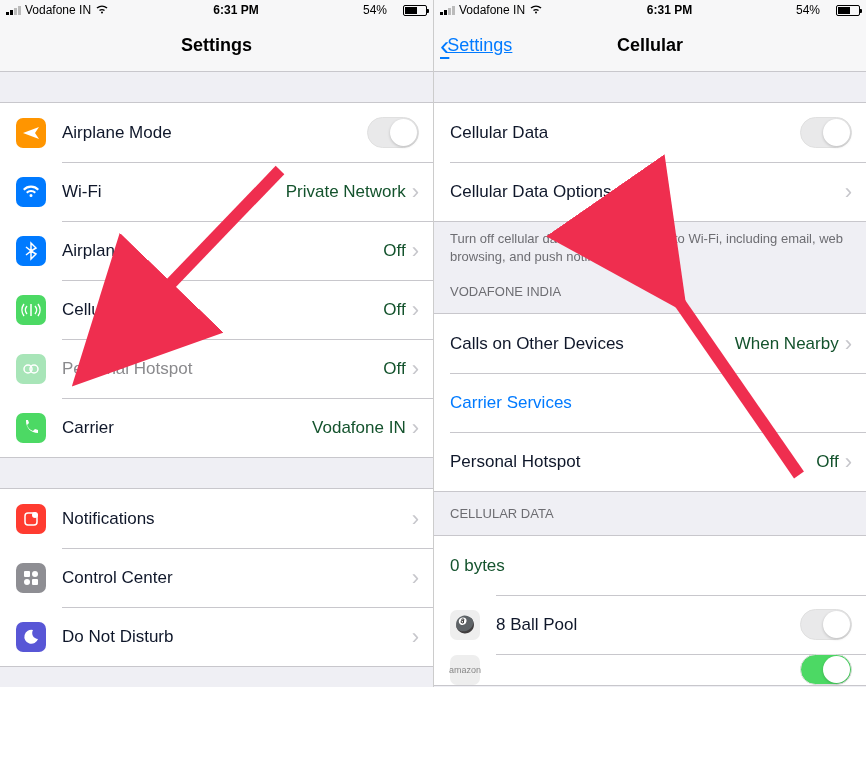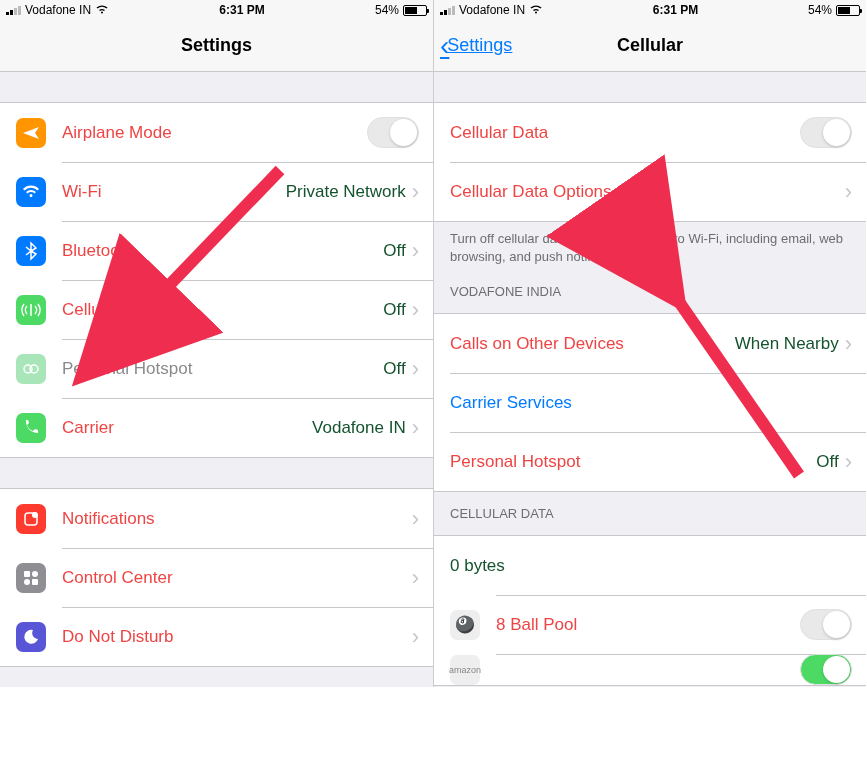--- a/index.html
+++ b/index.html
@@ -1,32 +1,32 @@
 <!DOCTYPE html>
 <html><head>
 <meta charset="utf-8">
 <style>
 *{box-sizing:border-box;margin:0;padding:0;font-family:-apple-system,Helvetica,Arial,sans-serif}
 body{background:#fff;width:867px;height:775px;display:flex}
 .screen{width:433px;height:687px;background:#efeff4;position:relative;overflow:hidden}
 .screen+.screen{border-left:1px solid #ccc}
 .statusbar{height:20px;background:#f7f7f8;display:flex;align-items:center;justify-content:space-between;padding:0 6px;font-size:12px}
 .sb-left,.sb-right{display:flex;align-items:center;gap:4px}
-.sb-right{gap:2px}
+.sb-right{gap:14px}
 .navbar{height:52px;background:#f7f7f8;border-bottom:1px solid #c8c7cc;display:flex;align-items:center;position:relative}
 .nav-title{position:absolute;left:0;right:0;text-align:center;font-size:18px;font-weight:600}
 .nav-back{color:#007aff;text-decoration:underline;font-size:18px;padding-left:6px;display:flex;align-items:center}
 .group{background:#fff;border-top:1px solid #c8c7cc;border-bottom:1px solid #c8c7cc}
 .group.mt{margin-top:30px}
 .row{min-height:59px;display:flex;align-items:center;padding:0 14px 0 16px;position:relative}
 .row+.row::before{content:"";position:absolute;top:0;left:62px;right:0;height:1px;background:#c8c7cc}
 .row.noicon+.row.noicon::before{left:16px}
 .icon{width:30px;height:30px;border-radius:7px;margin-right:16px;display:flex;align-items:center;justify-content:center;flex-shrink:0}
 .icon svg{width:20px;height:20px}
-.label{font-size:17px;color:#ef4444;flex:1}
+.label{font-size:17px;color:#0f172a;flex:1}
 .label.dim{color:#8a8a8d}
 .label.link{color:#007aff}
 .value{font-size:17px;color:#14532d;margin-right:6px}
 .chev{color:#c7c7cc;font-size:22px;font-weight:300}
 .toggle{width:52px;height:31px;background:#e9e9ea;border-radius:16px;position:relative;border:1px solid #e0e0e0}
 .toggle::after{content:"";position:absolute;width:27px;height:27px;background:#fff;border-radius:50%;top:1px;left:1px;box-shadow:0 1px 3px rgba(0,0,0,.2)}
 .toggle.on{background:#4cd964}
 .toggle.on::after{left:auto;right:1px}
 .toggle.right{margin-left:auto}
 .toggle.right::after{left:auto;right:1px}
@@ -90,21 +90,21 @@
       <div class="label">Wi-Fi</div>
       <div class="value">Private Network</div>
       <div class="chev">›</div>
     </div>
     <div class="row">
       <div class="icon" style="background:#007aff">
           <svg viewBox="0 0 20 20">
             <path d="M10 2v16l5-5-5-3 5-3-5-5zM5 6l5 4-5 4" stroke="#fff" stroke-width="1.5" fill="none"></path>
           </svg>
         </div>
-      <div class="label">Bluetooth</div>
+      <div class="label">Airplane</div>
       <div class="value">Off</div>
       <div class="chev">›</div>
     </div>
     <div class="row">
       <div class="icon" style="background:#4cd964">
           <svg viewBox="0 0 20 20">
             <path d="M10 4v12M6 6a6 6 0 000 8M14 6a6 6 0 010 8M3 4a10 10 0 000 12M17 4a10 10 0 010 12" stroke="#fff" stroke-width="1.5" fill="none"></path>
           </svg>
         </div>
       <div class="label">Cellular</div>

